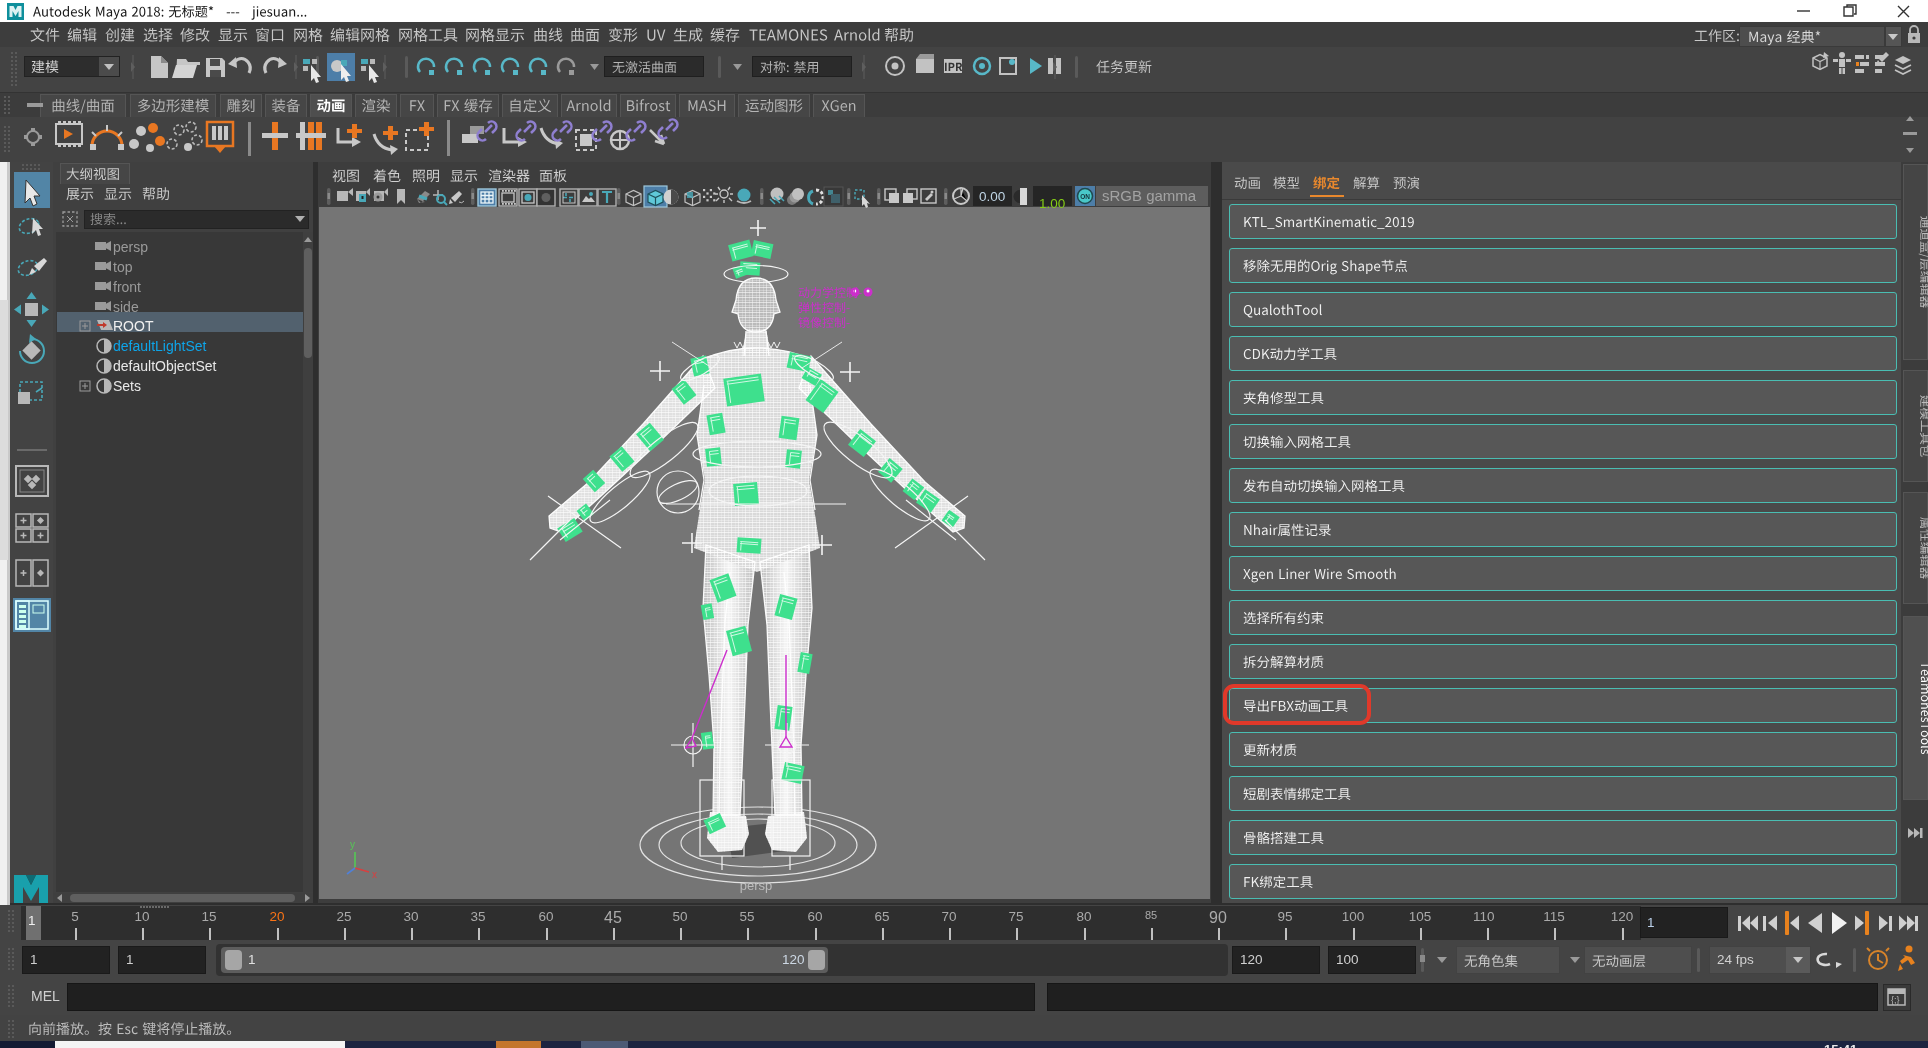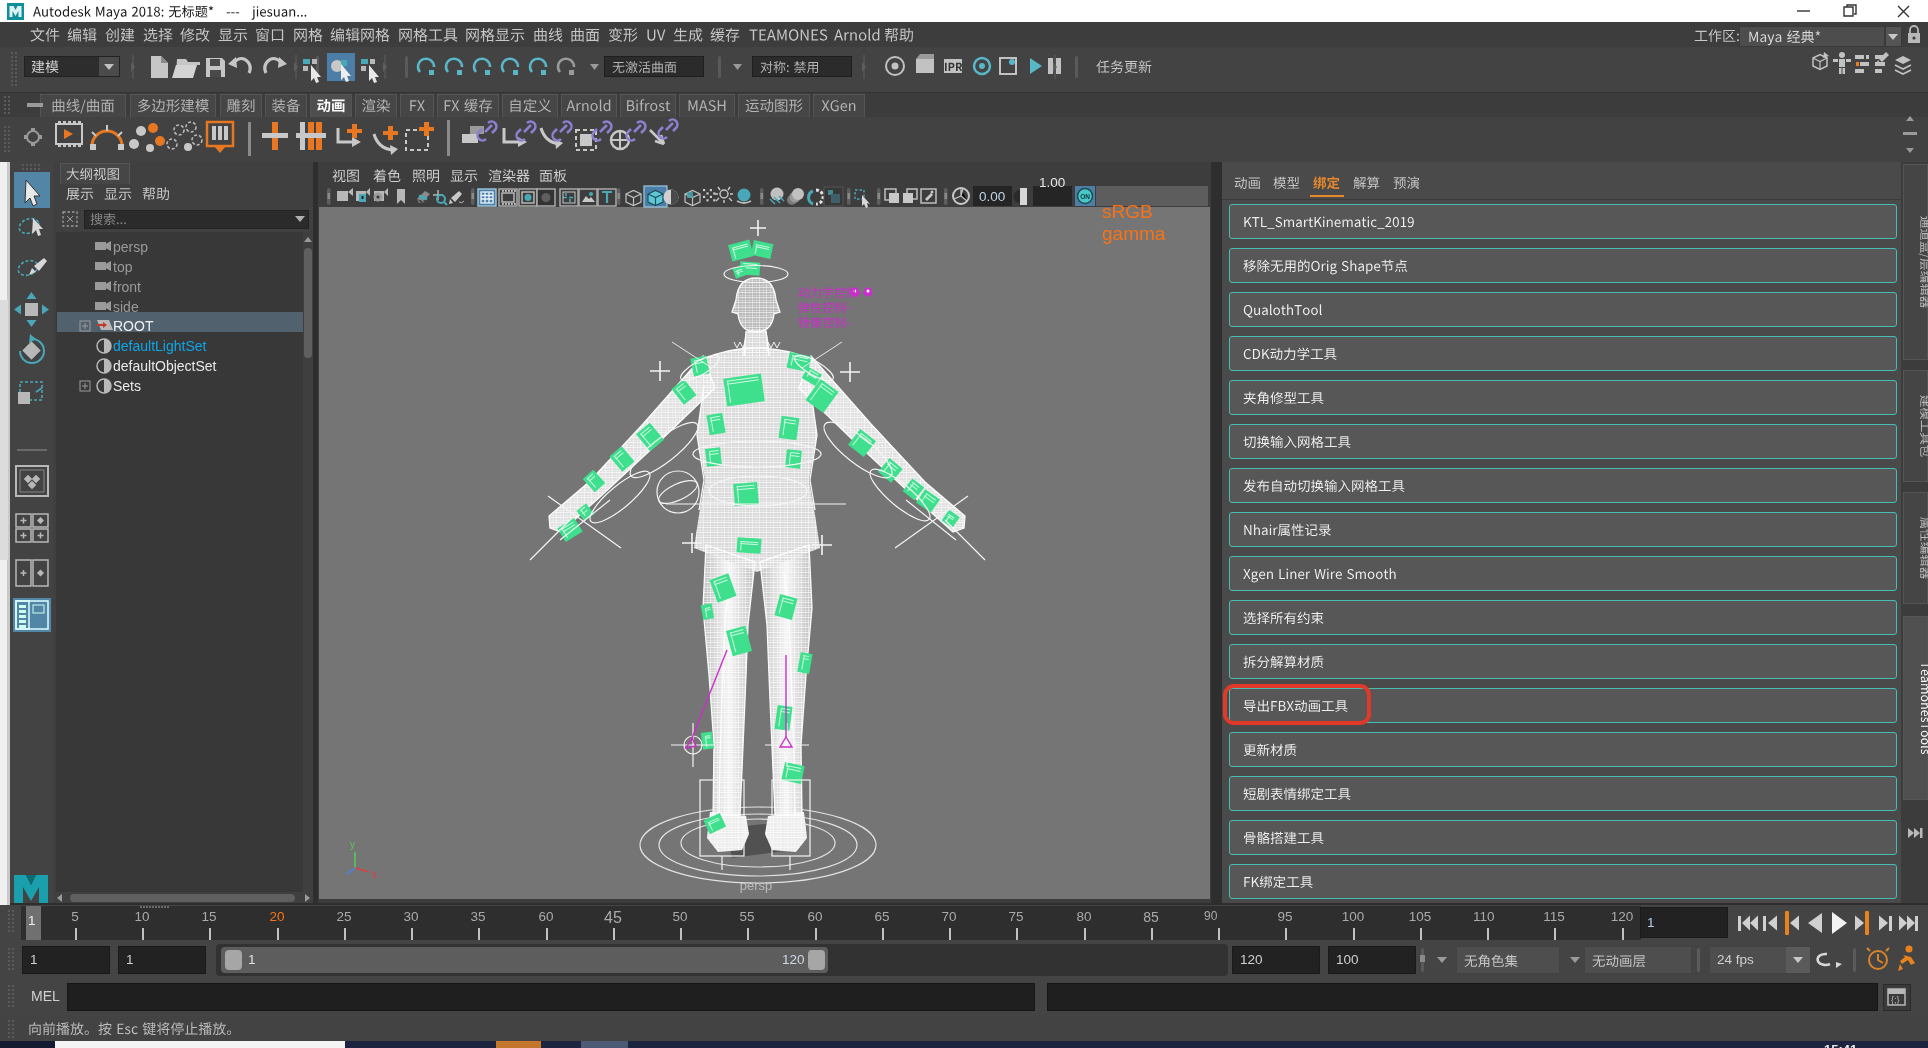--- a/index.html
+++ b/index.html
@@ -67,23 +67,23 @@
     <div class="abs" style="left:113px;top:338px;color:#0ea5e9;font-size:14px">defaultLightSet</div>
     <div class="abs" style="left:113px;top:358px;color:#e8e8e8;font-size:14px">defaultObjectSet</div>
     <div class="abs" style="left:113px;top:378px;color:#e8e8e8;font-size:14px">Sets</div>
     <div class="abs" style="left:303px;top:232px;width:10px;height:660px;background:#3f3f3f"></div>
     <div class="abs" style="left:304px;top:248px;width:8px;height:110px;background:#5f5f5f;border-radius:4px"></div>
     <div class="abs" style="left:53px;top:893px;width:260px;height:10px;background:#3f3f3f"></div>
     <div class="abs" style="left:70px;top:894px;width:225px;height:8px;background:#5f5f5f;border-radius:4px"></div>
     <div class="abs" style="left:973px;top:186px;width:39px;height:20px;background:#252525"></div>
     <div class="abs" style="left:979px;top:189px;width:40px;height:15px;color:#bfd4e4;font-size:13.5px">0.00</div>
     <div class="abs" style="left:1033px;top:186px;width:39px;height:20px;background:#252525"></div>
-    <div class="abs" style="left:1039px;top:175px;width:40px;height:15px;color:#e5e5e5;font-size:13.5px">1.00</div>
+    <div class="abs" style="left:1039px;top:196px;width:40px;height:15px;color:#84cc16;font-size:13.5px">1.00</div>
     <div class="abs" style="left:1096px;top:186px;width:112px;height:20px;background:#5d5d5d"></div>
-    <div class="abs" style="left:1102px;top:201px;width:110px;height:15px;color:#f97316;font-size:19px">sRGB gamma</div>
+    <div class="abs" style="left:1102px;top:187px;width:110px;height:15px;color:#a3a3a3;font-size:15px">sRGB gamma</div>
     <div class="abs" style="left:1310px;top:195px;width:34px;height:2px;background:#e8882d"></div>
     <div class="abs" style="left:1222px;top:199px;width:679px;height:1px;background:#3a3a3a"></div>
     <div class="abs" style="left:1229px;top:204px;width:668px;height:35px;background:#575757;border:1.5px solid #4abdb2;border-radius:3px"></div>
     <div class="abs" style="left:1229px;top:248px;width:668px;height:35px;background:#575757;border:1.5px solid #4abdb2;border-radius:3px"></div>
     <div class="abs" style="left:1229px;top:292px;width:668px;height:35px;background:#575757;border:1.5px solid #4abdb2;border-radius:3px"></div>
     <div class="abs" style="left:1229px;top:336px;width:668px;height:35px;background:#575757;border:1.5px solid #4abdb2;border-radius:3px"></div>
     <div class="abs" style="left:1229px;top:380px;width:668px;height:35px;background:#575757;border:1.5px solid #4abdb2;border-radius:3px"></div>
     <div class="abs" style="left:1229px;top:424px;width:668px;height:35px;background:#575757;border:1.5px solid #4abdb2;border-radius:3px"></div>
     <div class="abs" style="left:1229px;top:468px;width:668px;height:35px;background:#575757;border:1.5px solid #4abdb2;border-radius:3px"></div>
     <div class="abs" style="left:1229px;top:512px;width:668px;height:35px;background:#575757;border:1.5px solid #4abdb2;border-radius:3px"></div>
@@ -125,23 +125,23 @@
     <div class="abs" style="left:801px;top:909px;width:28px;height:14px;color:#aaaaaa;font-size:13.5px;text-align:center">60</div>
     <div class="abs" style="left:815px;top:928px;width:1.5px;height:12px;background:#c0c0c0"></div>
     <div class="abs" style="left:868px;top:909px;width:28px;height:14px;color:#aaaaaa;font-size:13.5px;text-align:center">65</div>
     <div class="abs" style="left:882px;top:928px;width:1.5px;height:12px;background:#c0c0c0"></div>
     <div class="abs" style="left:935px;top:909px;width:28px;height:14px;color:#aaaaaa;font-size:13.5px;text-align:center">70</div>
     <div class="abs" style="left:949px;top:928px;width:1.5px;height:12px;background:#c0c0c0"></div>
     <div class="abs" style="left:1002px;top:909px;width:28px;height:14px;color:#aaaaaa;font-size:13.5px;text-align:center">75</div>
     <div class="abs" style="left:1016px;top:928px;width:1.5px;height:12px;background:#c0c0c0"></div>
     <div class="abs" style="left:1070px;top:909px;width:28px;height:14px;color:#aaaaaa;font-size:13.5px;text-align:center">80</div>
     <div class="abs" style="left:1084px;top:928px;width:1.5px;height:12px;background:#c0c0c0"></div>
-    <div class="abs" style="left:1137px;top:909px;width:28px;height:14px;color:#aaaaaa;font-size:14px;text-align:center">85</div>
+    <div class="abs" style="left:1137px;top:909px;width:28px;height:14px;color:#aaaaaa;font-size:11px;text-align:center">85</div>
     <div class="abs" style="left:1151px;top:928px;width:1.5px;height:12px;background:#c0c0c0"></div>
-    <div class="abs" style="left:1204px;top:909px;width:28px;height:14px;color:#aaaaaa;font-size:12px;text-align:left">90</div>
+    <div class="abs" style="left:1204px;top:909px;width:28px;height:14px;color:#aaaaaa;font-size:16px;text-align:center">90</div>
     <div class="abs" style="left:1218px;top:928px;width:1.5px;height:12px;background:#c0c0c0"></div>
     <div class="abs" style="left:1271px;top:909px;width:28px;height:14px;color:#aaaaaa;font-size:13.5px;text-align:center">95</div>
     <div class="abs" style="left:1285px;top:928px;width:1.5px;height:12px;background:#c0c0c0"></div>
     <div class="abs" style="left:1339px;top:909px;width:28px;height:14px;color:#aaaaaa;font-size:13.5px;text-align:center">100</div>
     <div class="abs" style="left:1353px;top:928px;width:1.5px;height:12px;background:#c0c0c0"></div>
     <div class="abs" style="left:1406px;top:909px;width:28px;height:14px;color:#aaaaaa;font-size:13.5px;text-align:center">105</div>
     <div class="abs" style="left:1420px;top:928px;width:1.5px;height:12px;background:#c0c0c0"></div>
     <div class="abs" style="left:1473px;top:909px;width:28px;height:14px;color:#aaaaaa;font-size:13.5px;">110</div>
     <div class="abs" style="left:1487px;top:928px;width:1.5px;height:12px;background:#c0c0c0"></div>
     <div class="abs" style="left:1540px;top:909px;width:28px;height:14px;color:#aaaaaa;font-size:13.5px;text-align:center">115</div>

